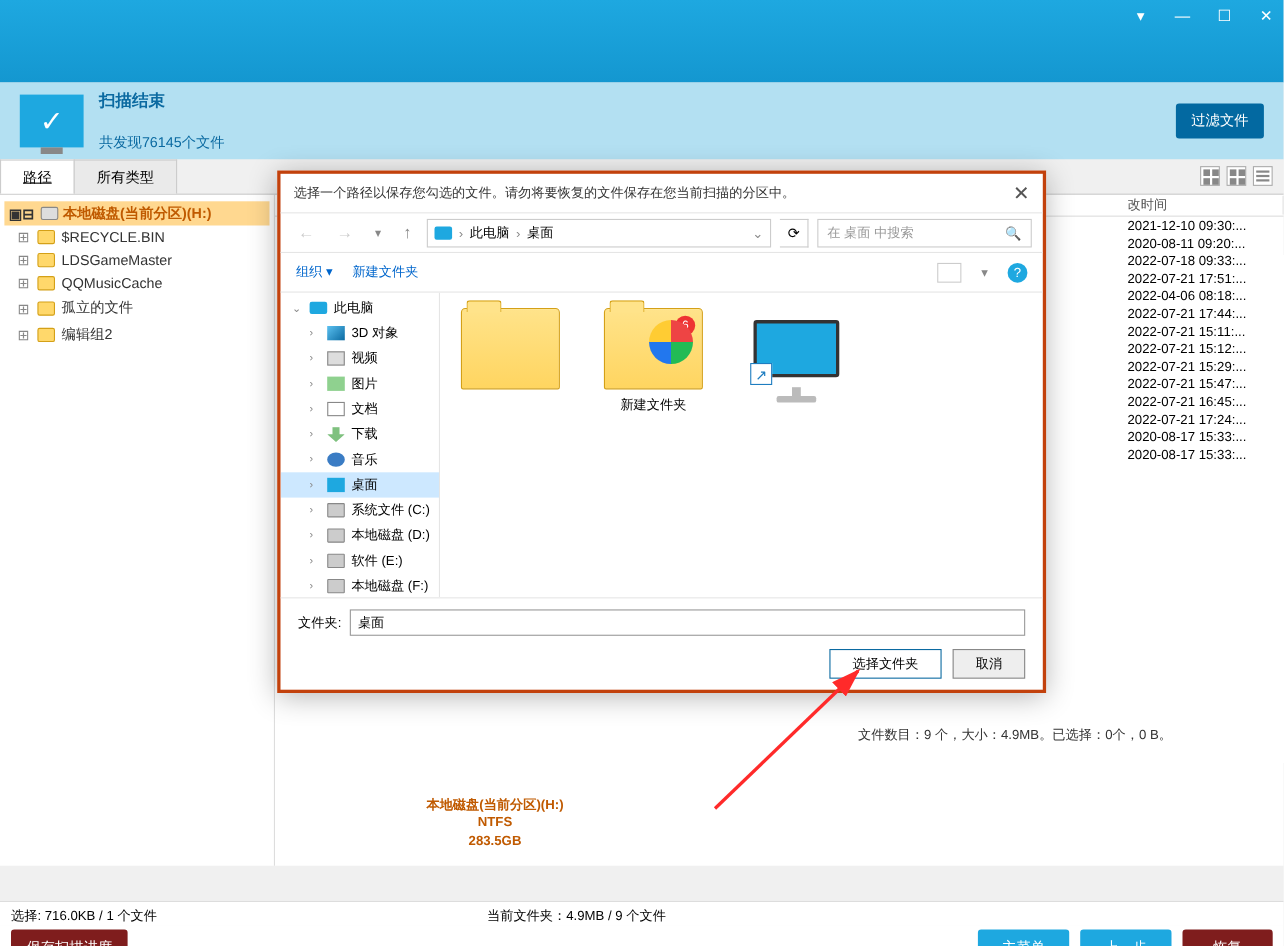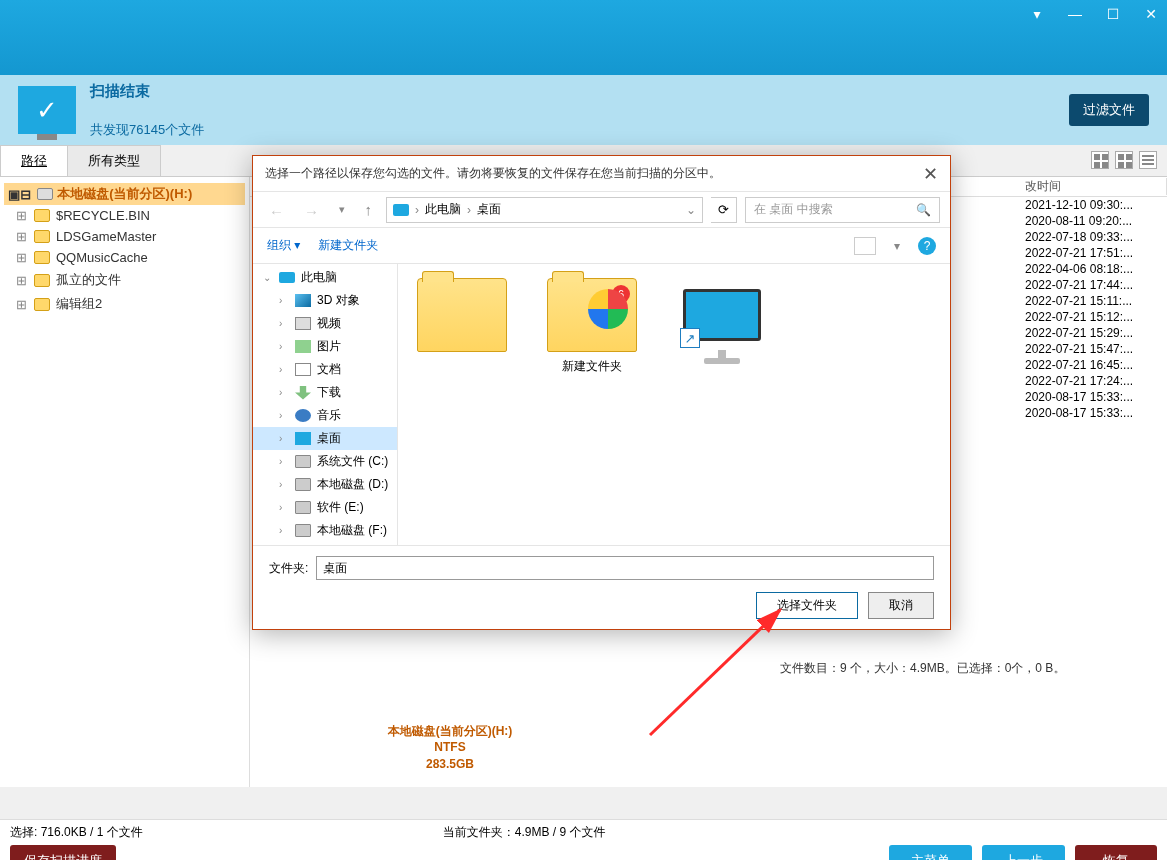--- a/index.html
+++ b/index.html
@@ -15,21 +15,21 @@
 .win-controls { position: absolute; top: 6px; right: 6px; display: flex; gap: 18px; color: #fff; font-size: 14px; }
 .win-controls span { cursor: pointer; width: 20px; text-align: center; }
 
 
 .status-area { height: 70px; background: #b3e0f2; display: flex; align-items: center; padding: 0 18px; gap: 14px; position: relative; }
 .monitor-icon { width: 58px; height: 48px; background: #1ea8e0; position: relative; display: flex; align-items: center; justify-content: center; }
 .monitor-icon::after { content: ''; position: absolute; bottom: -6px; left: 50%; transform: translateX(-50%); width: 20px; height: 6px; background: #888; }
 .monitor-check { color: #fff; font-size: 26px; }
 .status-texts .t1 { color: #0b6aa1; font-weight: bold; font-size: 15px; margin-bottom: 20px; }
 .status-texts .t2 { color: #0b6aa1; font-size: 13px; }
-.filter-btn { position: absolute; right: 18px; background: #0c4a6e; color: #fff; border: none; padding: 7px 14px; border-radius: 3px; cursor: pointer; font-size: 13px; }
+.filter-btn { position: absolute; right: 18px; background: #0369a1; color: #fff; border: none; padding: 7px 14px; border-radius: 3px; cursor: pointer; font-size: 13px; }
 
 
 .tabs-row { height: 32px; background: #f0f0f0; display: flex; border-bottom: 1px solid #ccc; align-items: flex-end; position: relative; }
 .tab { padding: 6px 20px; border: 1px solid #ccc; border-bottom: none; background: #eaeaea; margin-right: -1px; cursor: pointer; }
 .tab.active { background: #fff; text-decoration: underline; }
 .view-icons { position: absolute; right: 10px; top: 6px; display: flex; gap: 6px; }
 .view-icons .vicon { width: 18px; height: 18px; border: 1px solid #aaa; background: #fff; cursor: pointer; position: relative; }
 .vicon.list::before { content:''; position:absolute; left:2px; top:3px; right:2px; height:2px; background:#888; box-shadow: 0 4px 0 #888, 0 8px 0 #888; }
 .vicon.grid::before { content:''; position:absolute; left:2px; top:2px; width:6px; height:6px; background:#888; box-shadow: 8px 0 0 #888, 0 8px 0 #888, 8px 8px 0 #888; }
 
@@ -61,21 +61,21 @@
 .action-row .spacer { flex: 1; }
 .btn-orange { background: #7f1d1d; color: #fff; border: none; padding: 7px 14px; border-radius: 3px; cursor: pointer; font-size: 13px; }
 .btn-blue { background: #1ea8e0; color: #fff; border: none; padding: 7px 22px; border-radius: 3px; cursor: pointer; font-size: 13px; }
 .footer { height: 33px; background: #0d6aa8; color: #fff; display: flex; align-items: center; padding: 0 10px; font-size: 12px; }
 .footer .support { position: absolute; left: 405px; display: flex; align-items: center; gap: 4px; }
 .footer .version { position: absolute; right: 10px; display: flex; align-items: center; gap: 12px; }
 .footer .cart { color: #ffb020; display: flex; align-items: center; gap: 6px; cursor: pointer; }
 .footer a { color: #fff; text-decoration: none; }
 
 
-.dialog { position: absolute; left: 252px; top: 155px; width: 699px; height: 475px; background: #fff; border: 1px solid #c2410c; box-shadow: 0 4px 25px rgba(0,0,0,0.3); z-index: 50; display: flex; flex-direction: column; }
+.dialog { position: absolute; left: 252px; top: 155px; width: 699px; height: 475px; background: #fff; border: 3px solid #c2410c; box-shadow: 0 4px 25px rgba(0,0,0,0.3); z-index: 50; display: flex; flex-direction: column; }
 .dlg-title { height: 36px; display: flex; align-items: center; padding: 0 12px; font-size: 12px; color: #333; border-bottom: 1px solid #e5e5e5; }
 .dlg-title .close { margin-left: auto; font-size: 18px; cursor: pointer; color: #555; }
 .dlg-nav { height: 36px; display: flex; align-items: center; padding: 0 10px; gap: 8px; border-bottom: 1px solid #e5e5e5; }
 .nav-arrow { color: #888; font-size: 15px; cursor: pointer; padding: 2px 6px; }
 .nav-arrow.disabled { color: #ccc; }
 .address-bar { flex: 1; height: 26px; border: 1px solid #ccc; display: flex; align-items: center; padding: 0 6px; gap: 6px; font-size: 12px; }
 .address-bar .pc-ico { width: 16px; height: 12px; background: #1ea8e0; border-radius: 2px; }
 .address-bar .sep { color: #888; }
 .refresh-btn { width: 26px; height: 26px; border: 1px solid #ccc; border-left: none; display: flex; align-items: center; justify-content: center; cursor: pointer; }
 .search-box { width: 195px; height: 26px; border: 1px solid #ccc; display: flex; align-items: center; padding: 0 8px; font-size: 12px; color: #999; }

